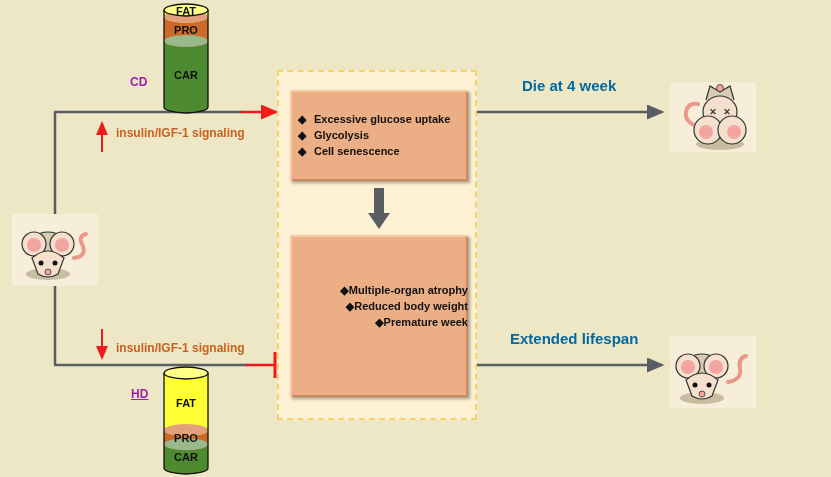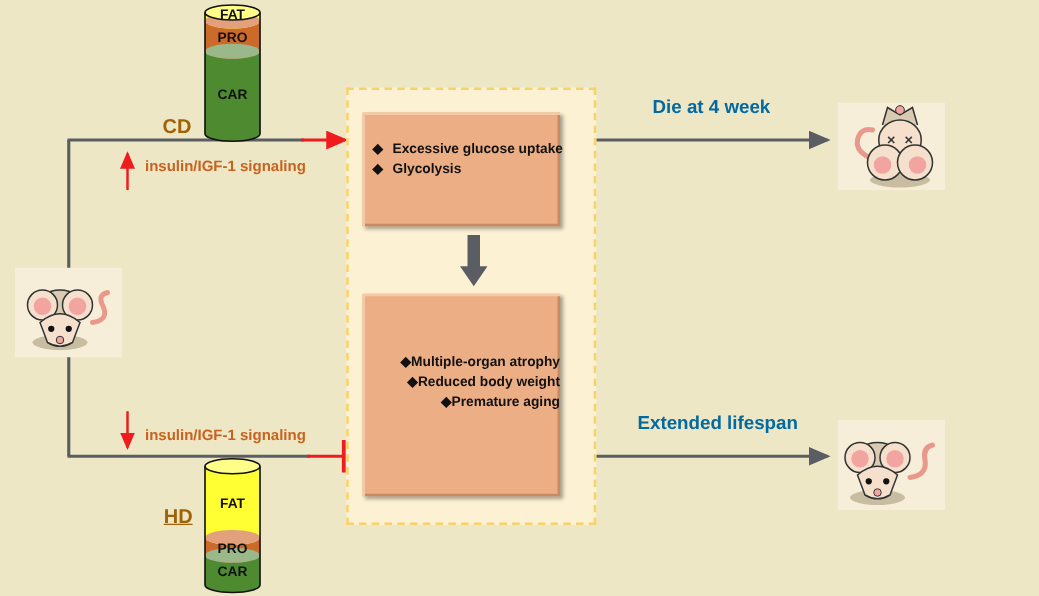--- a/index.html
+++ b/index.html
@@ -4,29 +4,29 @@
 <style>
   html, body { margin: 0; padding: 0; }
   body {
     width: 831px; height: 477px; overflow: hidden;
     background: #ede7c6;
     font-family: "Liberation Sans", sans-serif;
     position: relative;
   }
   #canvas { position: absolute; left: 0; top: 0; }
   .lbl { position: absolute; font-family: "Liberation Sans", sans-serif; font-weight: bold; white-space: nowrap; }
-  .diet-label { font-size: 16px; color: #a16207; margin-top: 18px; }
+  .diet-label { font-size: 12px; color: #a21caf; }
   .signal-label { font-size: 12px; color: #c8621f; text-align: center; }
   .outcome-label { font-size: 15px; color: #0369a1; }
   .panel {
     position: absolute; left: 277px; top: 70px; width: 200px; height: 350px;
     background: #fdf1d3; border: 2px dashed #f6d36a; box-sizing: border-box;
   }
   .box {
-    position: absolute; left: 290px; width: 158px;
+    position: absolute; left: 290px; width: 178px;
     background: #ecae84;
     box-shadow: inset 2px 2px 0 #f6c9a5, inset -2px -2px 0 #c98a62, 2px 2px 3px rgba(0,0,0,0.35);
     box-sizing: border-box;
   }
   .box ul { list-style: none; margin: 0; padding: 0; }
   .box li { font-size: 11px; font-weight: bold; color: #111; line-height: 16px; white-space: nowrap; }
   .box li .bullet { display: inline-block; width: 16px; font-size: 11px; }
   .cyl-text { font-size: 11px; font-weight: bold; fill: #111; font-family: "Liberation Sans", sans-serif; }
 </style>
 </head>
@@ -85,33 +85,34 @@
       <text x="186" y="461.125" text-anchor="middle" class="cyl-text">CAR</text>
     </g>
 </svg>
 
 <div class="panel"></div>
 
 <div class="box" style="top:90px; height:91px; padding:21px 0 0 8px;">
   <ul id="list-top">
       <li><span class="bullet">◆</span><span>Excessive glucose uptake</span></li>
       <li><span class="bullet">◆</span><span>Glycolysis</span></li>
+      <li><span class="bullet">◆</span><span>Cell senescence</span></li>
     </ul>
 </div>
 
 <svg style="position:absolute; left:368px; top:188px;" width="22" height="42">
   <rect x="6" y="0" width="10" height="26" fill="#5a5e63"></rect>
   <path d="M0,25 L22,25 L11,41 z" fill="#5a5e63"></path>
 </svg>
 
 <div class="box" style="top:235px; height:162px; padding:47px 0 0 8px;text-align:right;">
   <ul id="list-bottom">
       <li><span class="bullet">◆</span><span>Multiple-organ atrophy</span></li>
       <li><span class="bullet">◆</span><span>Reduced body weight</span></li>
-      <li><span class="bullet">◆</span><span>Premature aging</span></li>
+      <li><span class="bullet">◆</span><span>Premature week</span></li>
     </ul>
 </div>
 
 <div class="lbl diet-label" style="left:130px; top:75px;">CD</div>
 <div class="lbl diet-label" style="left:131px; top:387px;text-decoration:underline;">HD</div>
 <div class="lbl signal-label" style="left:116px; top:126px;">insulin/IGF-1 signaling</div>
 <div class="lbl signal-label" style="left:116px; top:341px;">insulin/IGF-1 signaling</div>
 <div class="lbl outcome-label" style="left:522px; top:77px;">Die at 4 week</div>
 <div class="lbl outcome-label" style="left:510px; top:330px;">Extended lifespan</div>
 

